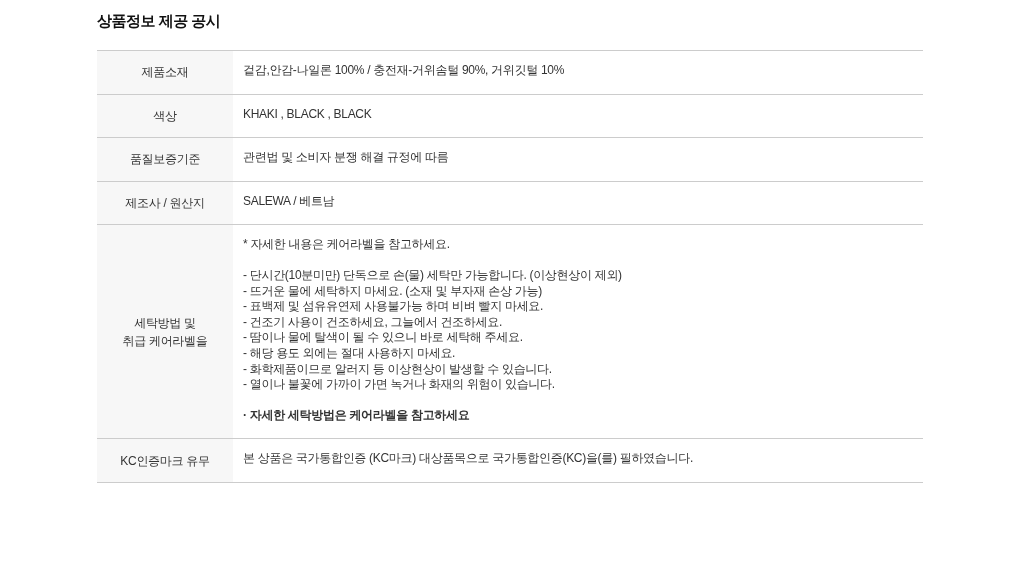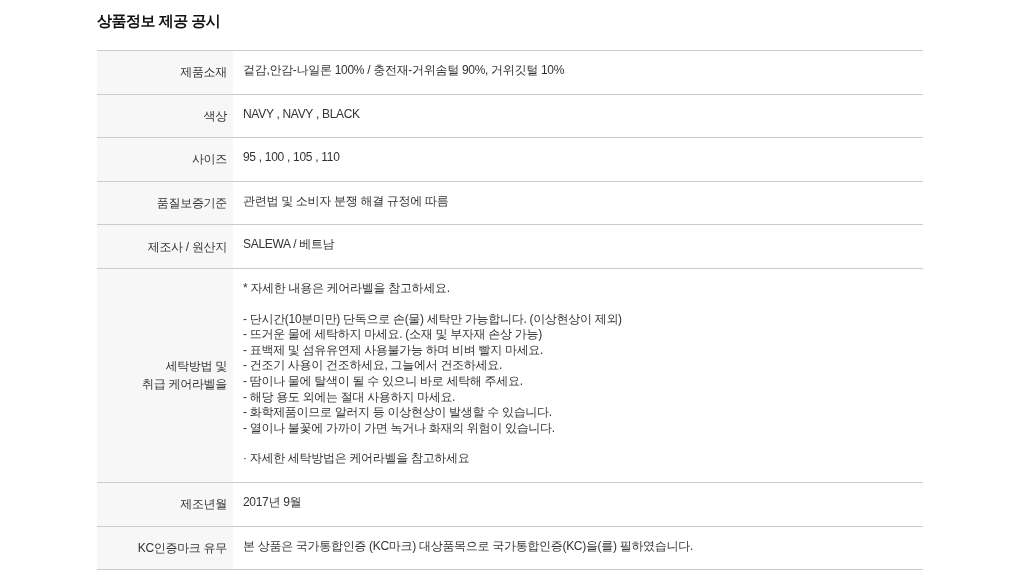--- a/index.html
+++ b/index.html
@@ -34,63 +34,59 @@
     letter-spacing: -0.3px;
     border-bottom: 1px solid #cccccc;
   }
   table.info-table tr {
     border-top: 1px solid #cccccc;
   }
   table.info-table th {
     width: 136px;
     background: #f7f7f7;
     font-weight: normal;
-    text-align: right;
+    text-align: center;
     vertical-align: middle;
     padding: 12px 6px;
     color: #333333;
     line-height: 1.5;
   }
   table.info-table td {
     text-align: left;
     vertical-align: middle;
     padding: 12px 12px 15px 10px;
     line-height: 1.3;
   }
   tr.simple-row { height: 38px; }
   th.multiline { white-space: pre-line; }
   td.care-cell {
     padding: 10px 12px 14px 10px;
     line-height: 15.5px;
     vertical-align: top;
   }
   .care-gap { height: 15px; }
-  .care-footer { font-weight: normal; }
+  .care-footer { font-weight: bold; }
 </style>
 </head>
 <body>
 
 <div class="page">
   <div class="content">
 
     <h2 class="title">상품정보 제공 공시</h2>
 
     <table class="info-table">
       <tbody>
         <tr class="simple-row">
           <th>제품소재</th>
           <td>겉감,안감-나일론 100% / 충전재-거위솜털 90%, 거위깃털 10%</td>
         </tr>
         <tr class="simple-row">
           <th>색상</th>
-          <td>NAVY , NAVY , BLACK</td>
-        </tr>
-        <tr class="simple-row">
-          <th>사이즈</th>
-          <td>95 , 100 , 105 , 110</td>
+          <td>KHAKI , BLACK , BLACK</td>
         </tr>
         <tr class="simple-row">
           <th>품질보증기준</th>
           <td>관련법 및 소비자 분쟁 해결 규정에 따름</td>
         </tr>
         <tr class="simple-row">
           <th>제조사 / 원산지</th>
           <td>SALEWA / 베트남</td>
         </tr>
 
@@ -107,24 +103,20 @@
             <div class="care-item">- 땀이나 물에 탈색이 될 수 있으니 바로 세탁해 주세요.</div>
             <div class="care-item">- 해당 용도 외에는 절대 사용하지 마세요.</div>
             <div class="care-item">- 화학제품이므로 알러지 등 이상현상이 발생할 수 있습니다.</div>
             <div class="care-item">- 열이나 불꽃에 가까이 가면 녹거나 화재의 위험이 있습니다.</div>
             <div class="care-gap"></div>
             <div class="care-footer">· 자세한 세탁방법은 케어라벨을 참고하세요</div>
           </td>
         </tr>
 
         <tr class="simple-row">
-          <th>제조년월</th>
-          <td>2017년 9월</td>
-        </tr>
-        <tr class="simple-row">
           <th>KC인증마크 유무</th>
           <td>본 상품은 국가통합인증 (KC마크) 대상품목으로 국가통합인증(KC)을(를) 필하였습니다.</td>
         </tr>
       </tbody>
     </table>
 
   </div>
 </div>
 
 </body></html>

